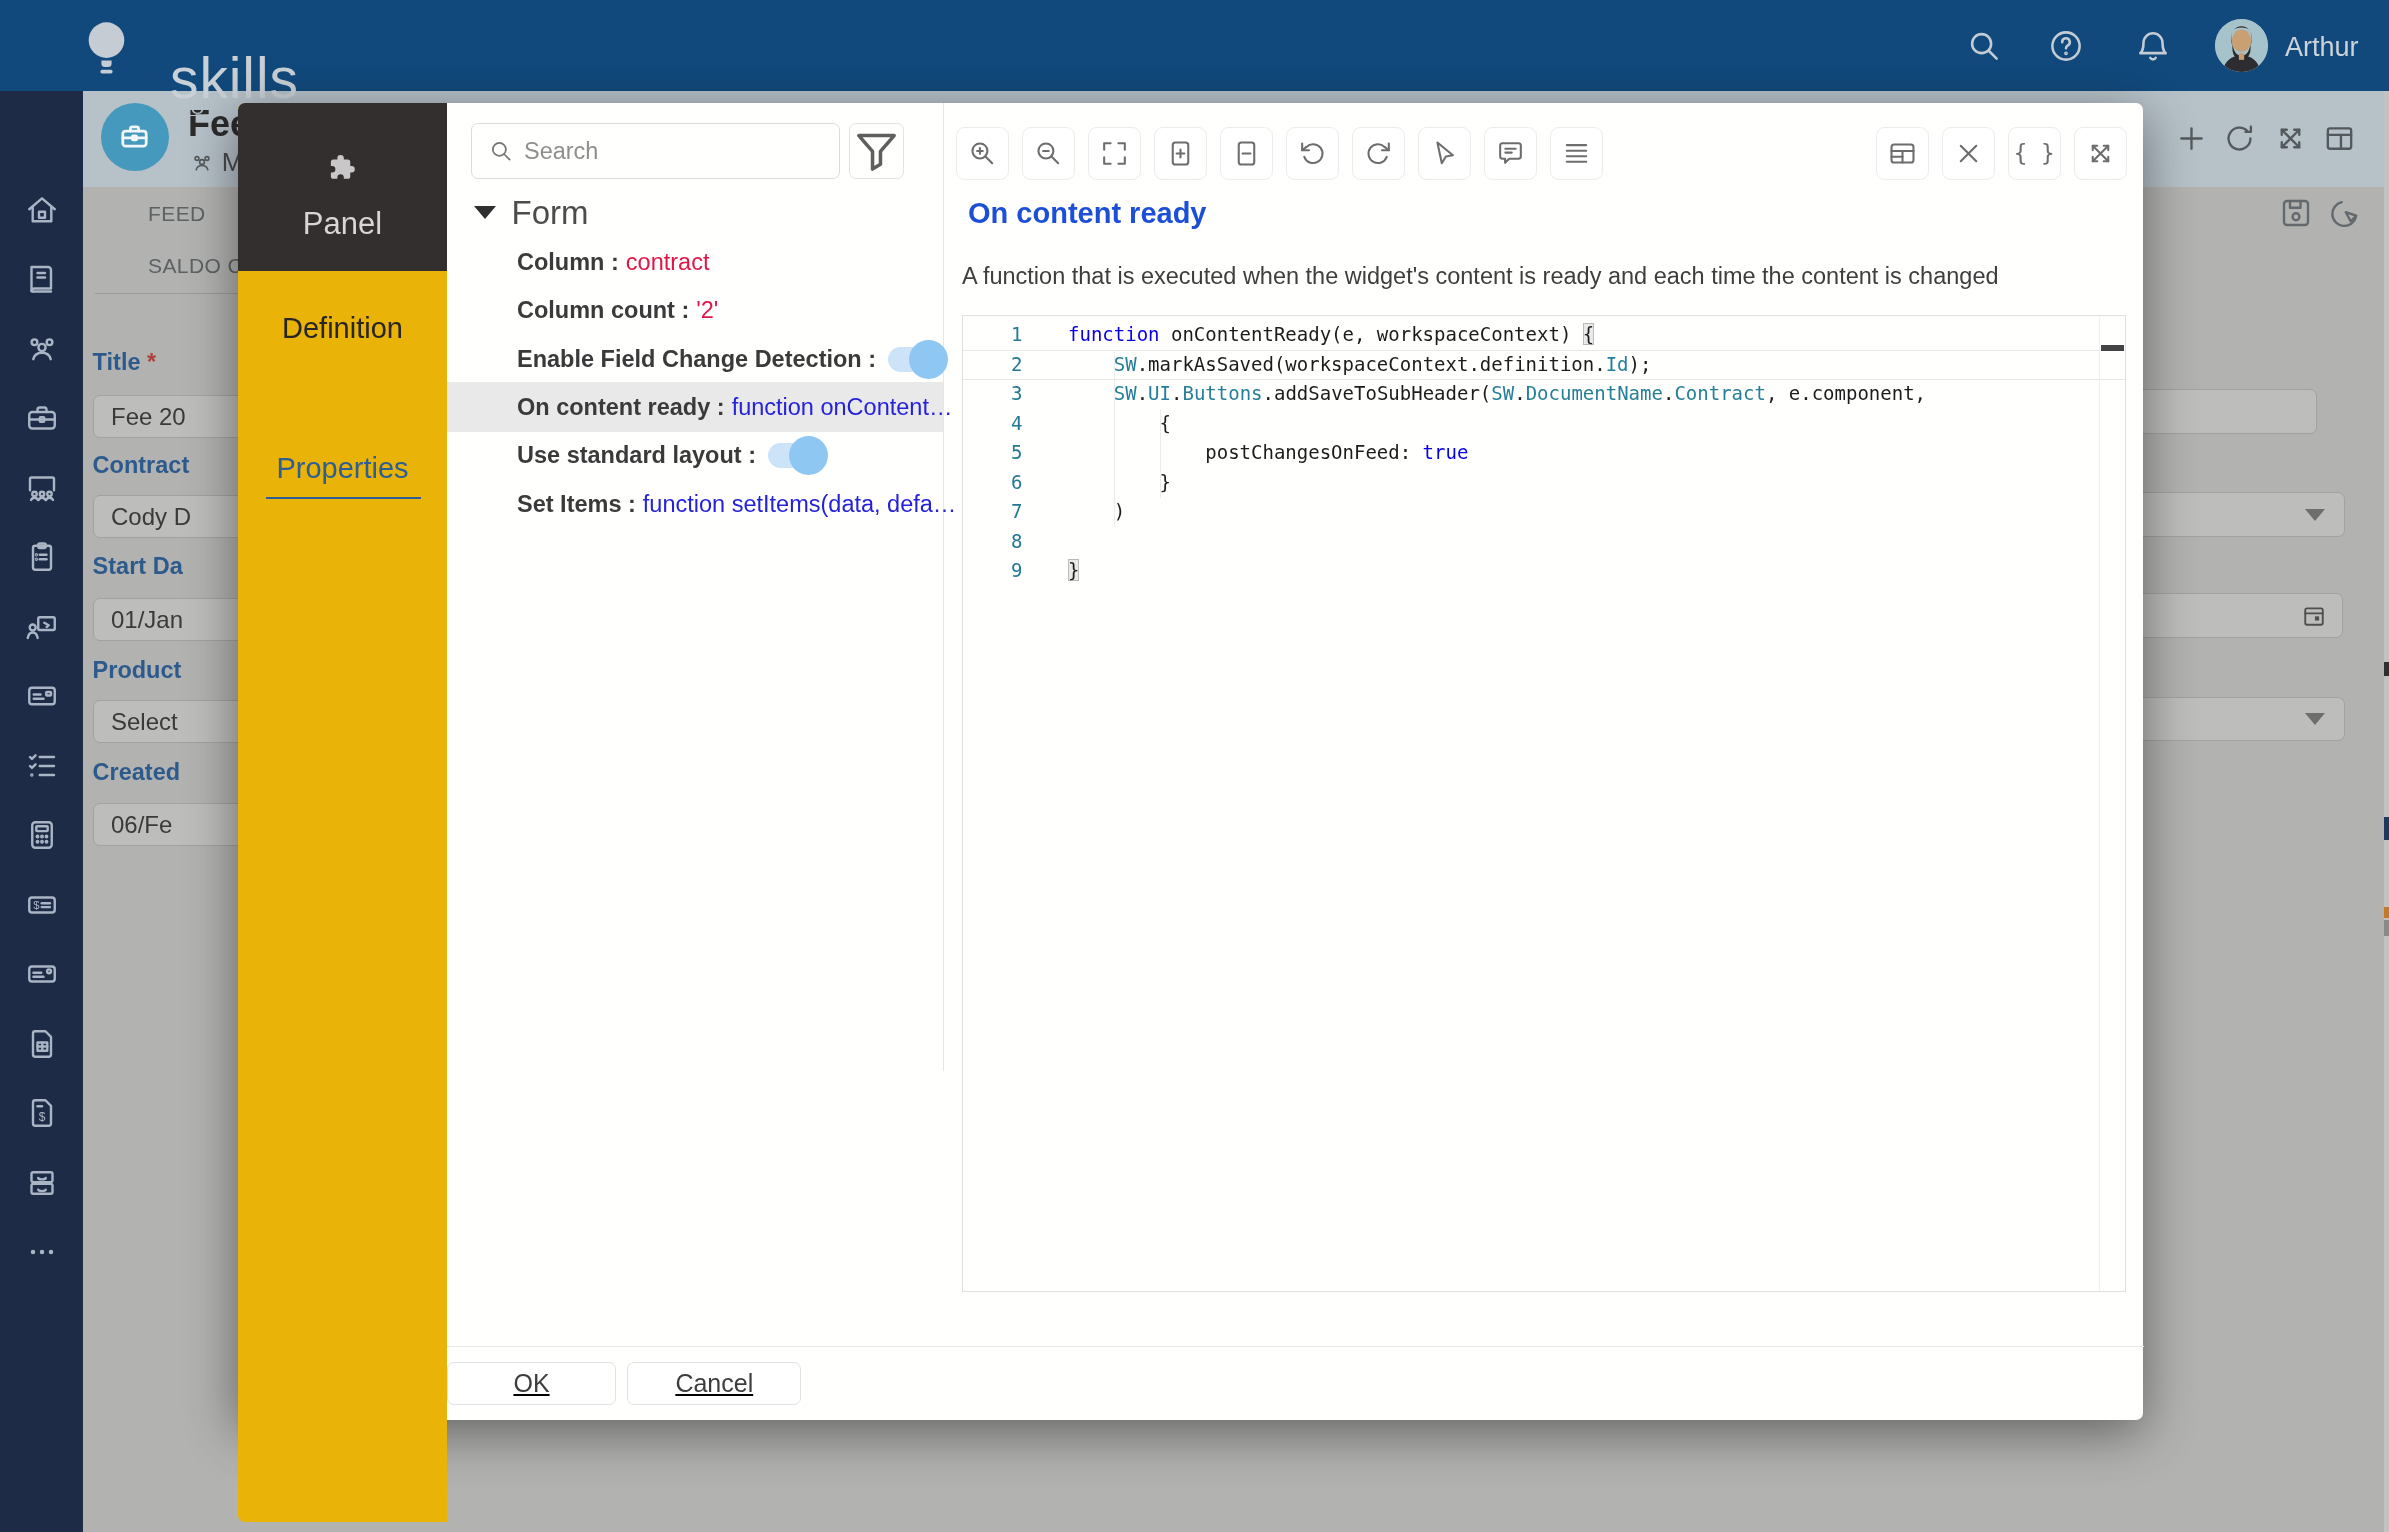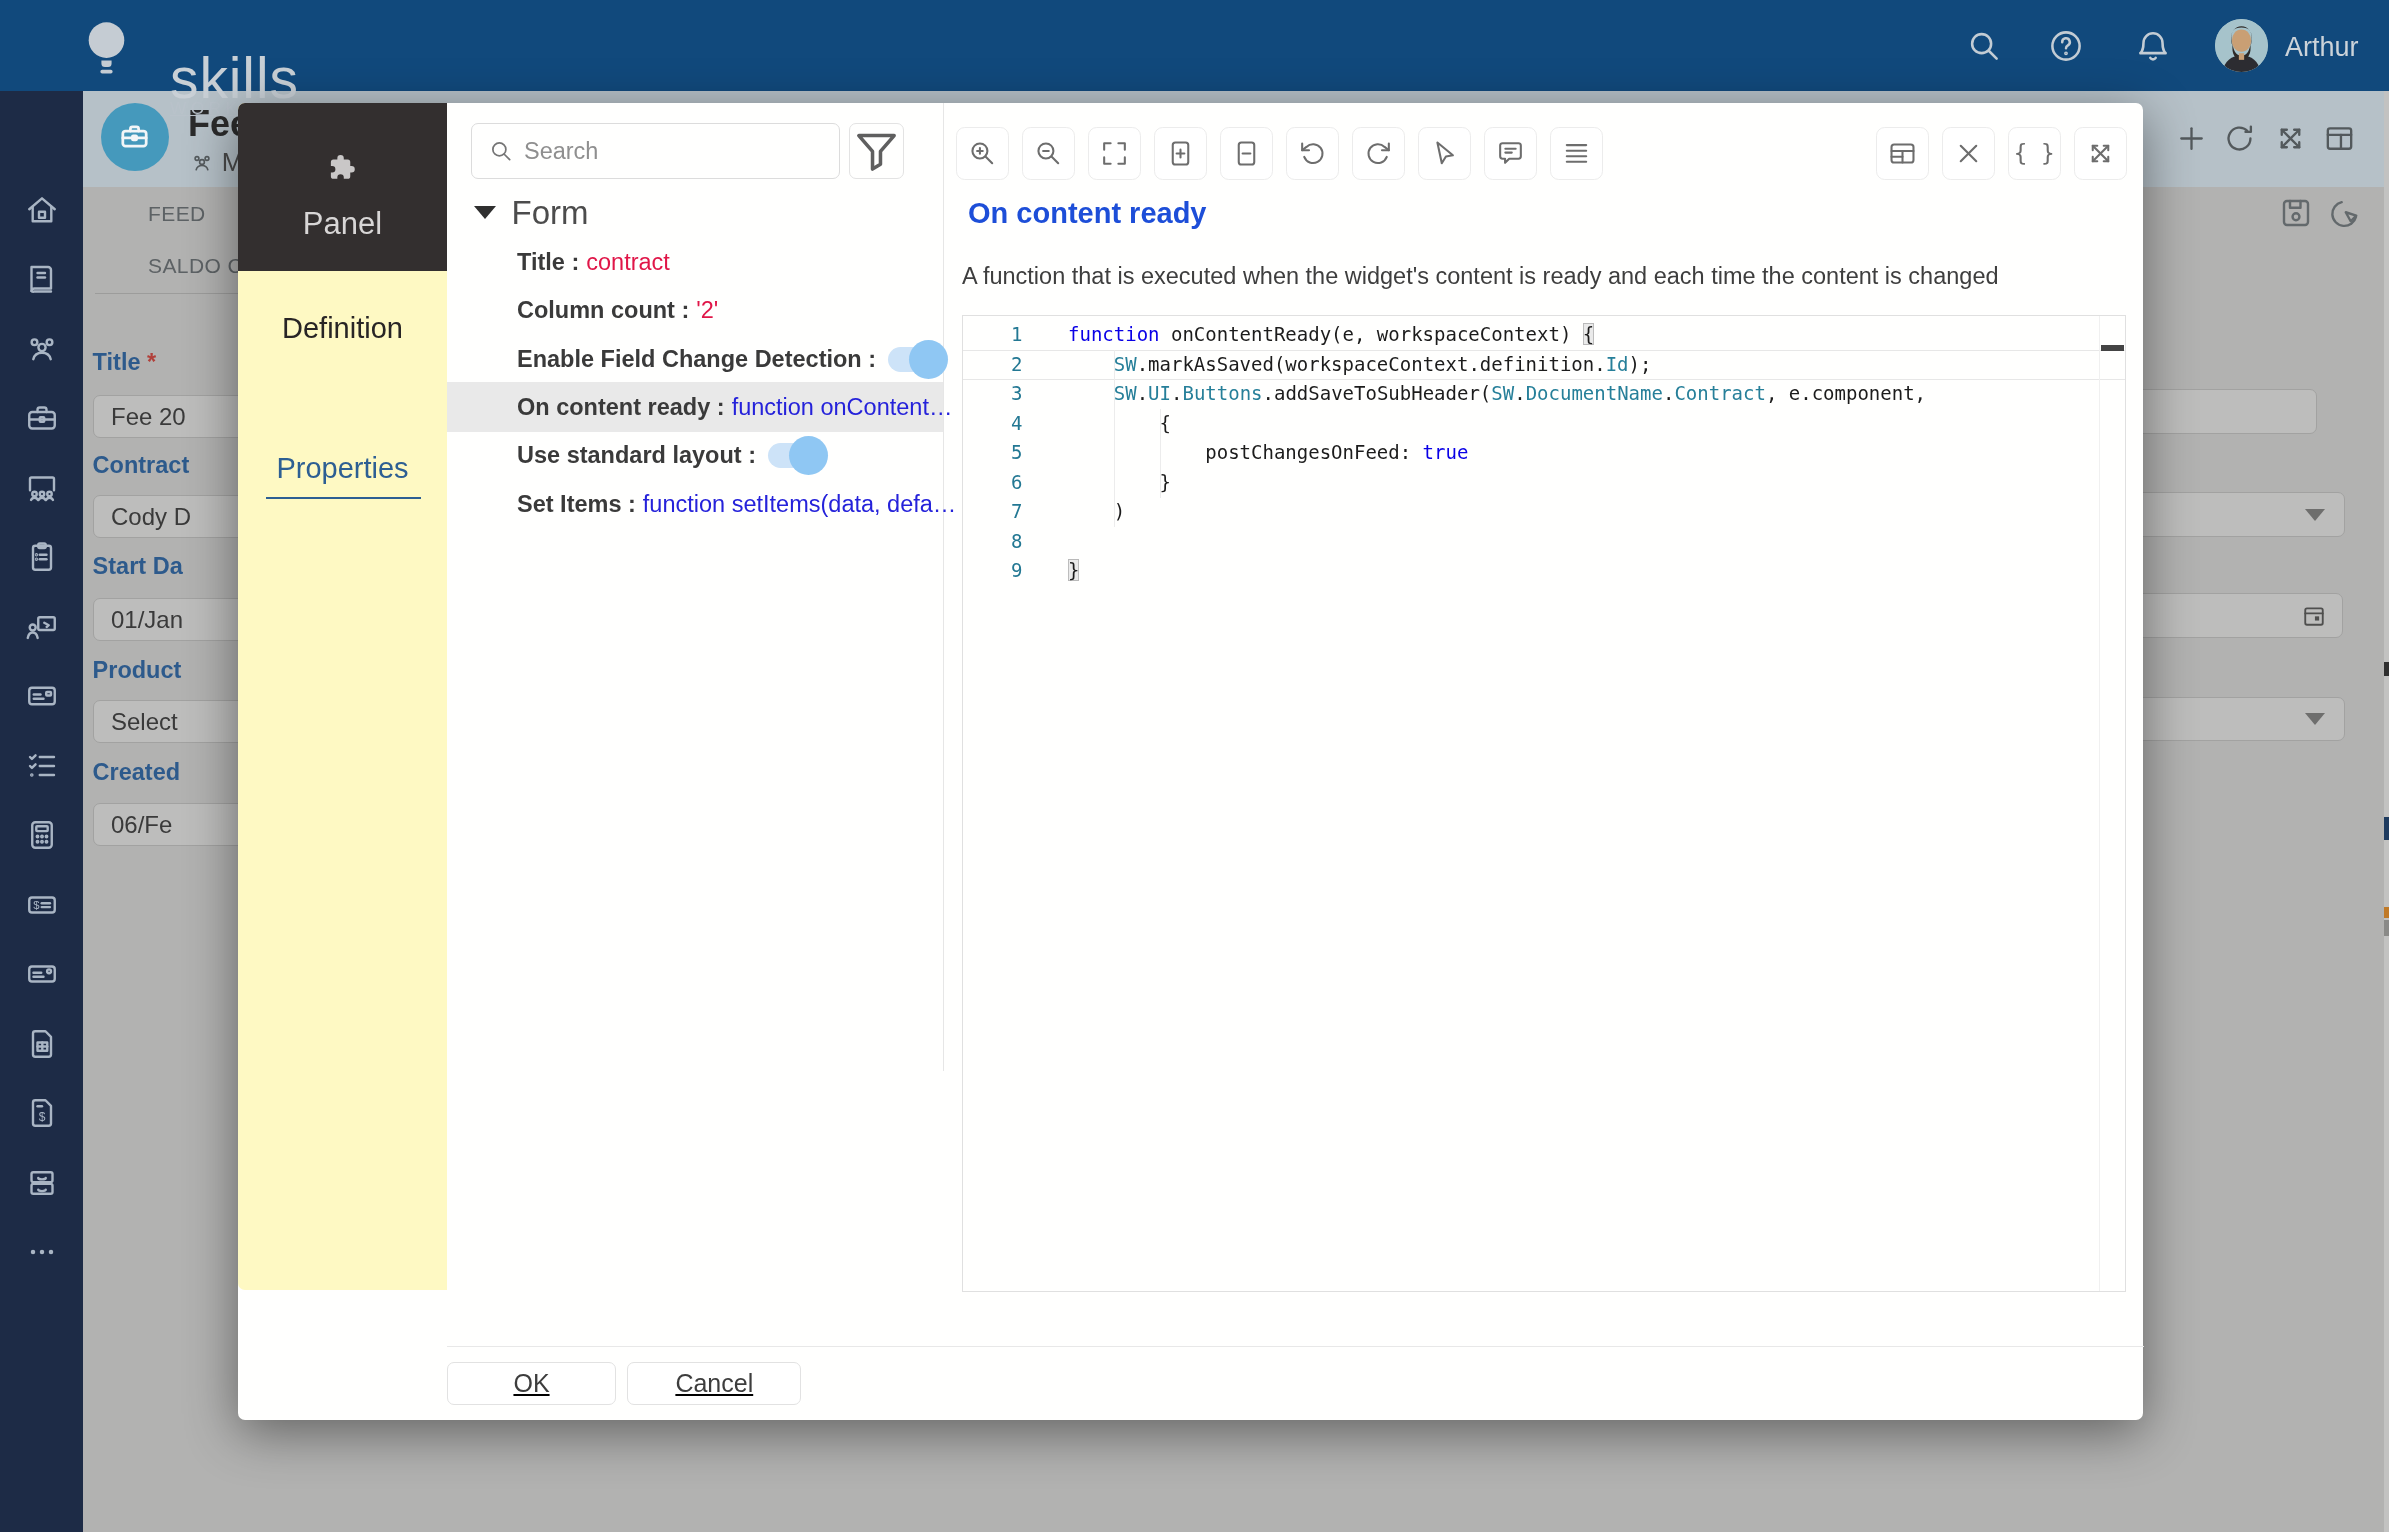--- a/index.html
+++ b/index.html
@@ -46,21 +46,21 @@
     font-size:24px;color:#3a3a3a;display:flex;align-items:center;padding-left:17.4px;white-space:nowrap;overflow:hidden;cursor:text;}
   .bg-input-r{position:absolute;background:#bdbdbc;border:0.9px solid #a2a2a1;border-radius:7px;cursor:text;}
   .dd-arrow{position:absolute;right:19px;top:50%;margin-top:-6px;width:0;height:0;border-left:10.4px solid transparent;border-right:10.4px solid transparent;border-top:12px solid #6e6e6d;}
   .cal-ic{position:absolute;right:14px;top:7.8px;width:28px;height:28px;color:#4f4f4e;}
   .edge-strip{position:absolute;left:2301px;top:0;width:5.2px;height:1441px;background:#c2c2c1;}
   .edge-strip i{position:absolute;left:0;width:5.2px;display:block;}
 
   
   .modal{position:absolute;left:238px;top:103px;width:1905px;height:1317px;background:#fffffe;border-radius:7px;
     box-shadow:0 12px 52px rgba(0,0,0,.45);z-index:10;}
-  .mside{position:absolute;left:0;top:0;width:209px;height:1187px;background:#fef9c3;border-radius:7px 0 0 7px;}
+  .mside{position:absolute;left:0;top:0;width:209px;height:1419px;background:#eab308;border-radius:7px 0 0 7px;}
   .mside-head{position:absolute;left:0;top:0;width:209px;height:168px;background:#332f2f;border-radius:7px 0 0 0;color:#d8d6d6;}
   .puzzle{position:absolute;left:89px;top:50px;width:31px;height:31px;color:#c9c7c7;}
   .puzzle svg{width:100%;height:100%;fill:currentColor;stroke:none;}
   .mside-title{position:absolute;left:0;top:103px;width:209px;text-align:center;font-size:31px;}
   .mtab{position:absolute;left:0;width:209px;text-align:center;font-size:29px;cursor:pointer;}
   .mtab.definition{top:209px;color:#282525;}
   .mtab.properties{top:349px;color:#2d5f93;}
   .mtab.properties:after{content:"";position:absolute;left:28px;right:26px;bottom:-14px;border-bottom:2.6px solid #2d5f93;}
 
   .mcontent{position:absolute;left:209px;top:0;width:1697px;height:1317px;}
@@ -438,21 +438,21 @@
         <span class="ic"><svg viewBox="0 0 24 24">
               <path d="M4 5h16l-6.2 7.2v5.8l-3.6 2.2v-8z"></path>
             </svg></span>
       </div>
       <div class="form-hd">
         <span class="form-arrow"></span>
         <span class="form-hd-t">Form</span>
       </div>
       <div id="tree-items">
           <div class="trow" style="top: 135px;">
-            <span class="t-label">Title : </span>
+            <span class="t-label">Column : </span>
             <span class="t-val red">contract</span>
           </div>
           <div class="trow" style="top: 183px;">
             <span class="t-label">Column count : </span>
             <span class="t-val red">'2'</span>
           </div>
           <div class="trow" style="top: 232px;">
             <span class="t-label">Enable Field Change Detection : </span>
             <span class="toggle">
               <span class="knob"></span>

